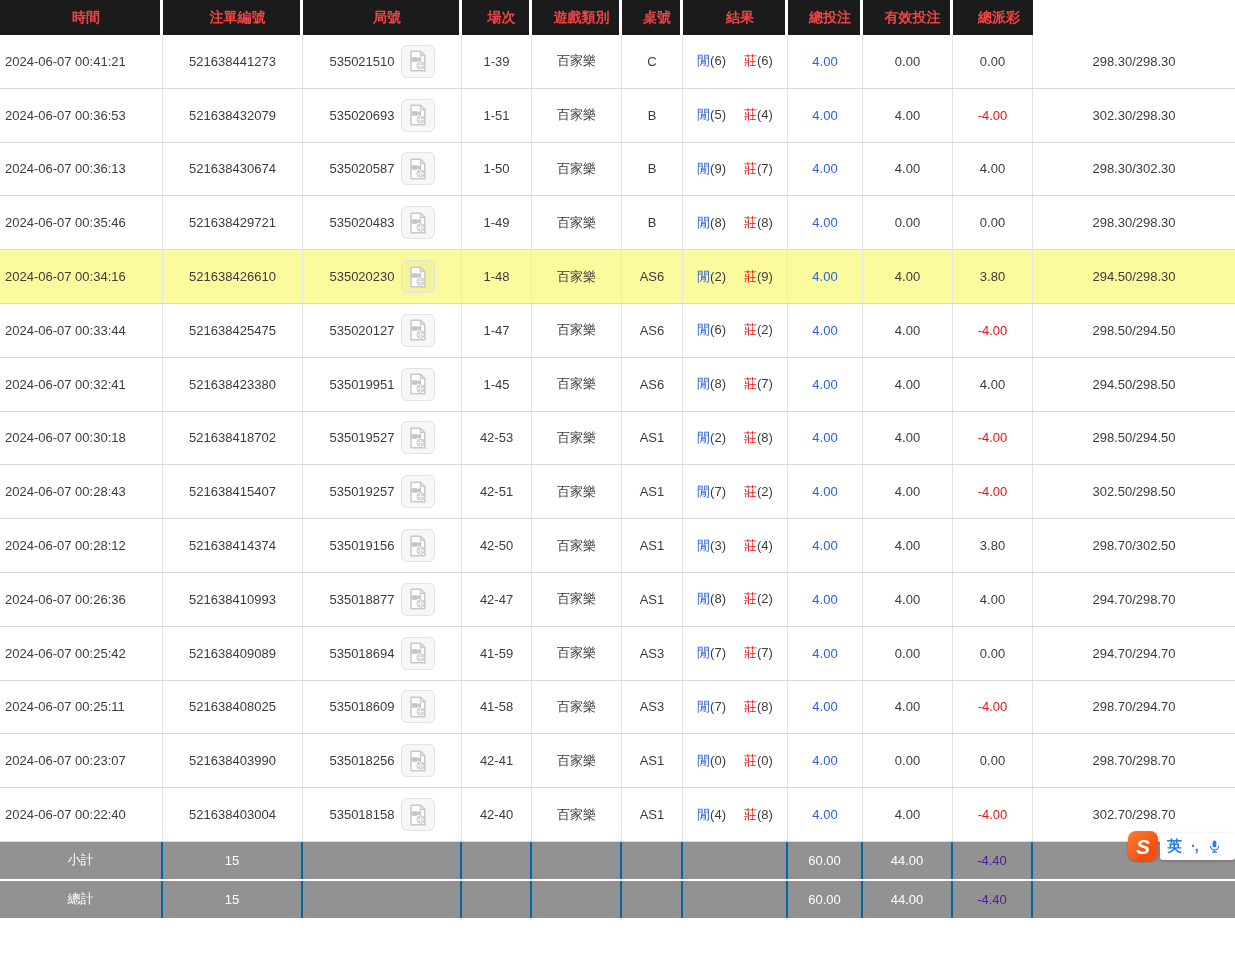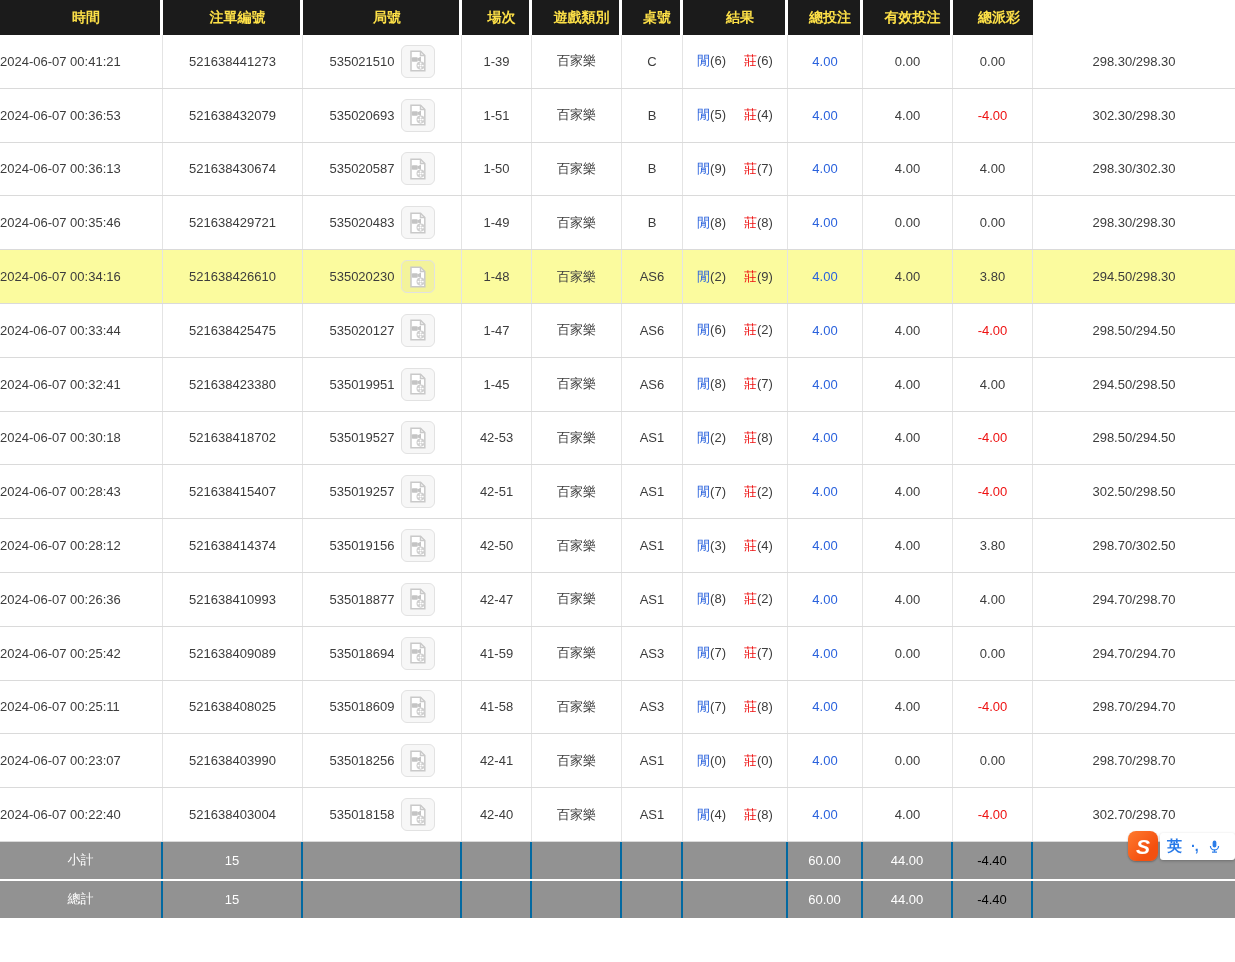--- a/index.html
+++ b/index.html
@@ -5,48 +5,48 @@
   * { box-sizing: border-box; margin: 0; padding: 0; }
   html,body { background:#fff; }
   body { font-family: "Liberation Sans", "DejaVu Sans", sans-serif; }
   .page { position:relative; width:1235px; height:962px; background:#fff; overflow:hidden; }
 
   
   .grid-row { display:grid; grid-template-columns:163px 140px 159px 70px 90px 61px 105px 75px 90px 80px 202px; width:1235px; }
 
   
   .thead { height:35px; }
-  .th { background:var(--header-bg,#1b1b1b); color:#fde047; font-size:14px; font-weight:bold;
+  .th { background:var(--header-bg,#1b1b1b); color:#ef4444; font-size:14px; font-weight:bold;
         display:flex; align-items:center; justify-content:center; height:35px;padding-left:12px; }
   .th:not(:last-child){ border-right:3px solid #fff; }
 
   
   .tr { height:53.8px; border-bottom:1px solid #dadada; background:#fff; }
   .tr.hl { background:var(--hl,#fbfb9e); }
   .td { display:flex; align-items:center; justify-content:center; font-size:13px; color:#3c3c3c; overflow:hidden; }
   .td:not(:last-child){ border-right:1px solid #e4e4e4; }
-  .c-time { justify-content:flex-start; }
+  .c-time { justify-content:flex-start; padding-left:5px; }
   .c-total { color:var(--blue,#2a62dd); }
   .c-payout.neg { color:var(--red,#ee1111); }
   .r-player { color:var(--blue,#2a62dd); }
   .r-banker { color:var(--red,#ee1111); margin-left:18px; }
   .r-score { color:#3c3c3c; }
 
   
   .c-round { gap:6px; }
   .video-btn { width:34px; height:33px; border:1px solid #e2e2e2; border-radius:6px;
                background:rgba(120,120,120,0.06); display:flex; align-items:center; justify-content:center; cursor:pointer; }
 
   
   .sr { height:37px; }
   .sr.first { margin-bottom:2px; }
   .sc { background:var(--summary-bg,#929292); color:#fff; font-size:13px;
         display:flex; align-items:center; justify-content:center; }
   .sc:not(:last-child){ border-right:2px solid #0369a1; }
-  .sc.neg { color:#000000; }
+  .sc.neg { color:#4c1d95; }
 
   
   .ime { position:absolute; left:1128px; top:831px; width:107px; height:30px; display:flex; align-items:center; z-index:5; }
   .ime-logo { width:30px; height:30px; border-radius:8px; flex:0 0 30px;
               background:linear-gradient(135deg,#ff7a2f 0%, var(--ime-orange,#f4500f) 70%);
               color:#fff; font-weight:900; font-style:italic; font-size:21px; line-height:1;
               display:flex; align-items:center; justify-content:center; box-shadow:0 1px 2px rgba(0,0,0,.3); cursor:pointer; }
   .ime-bar { flex:1; height:27px; margin-left:2px; background:#fff; border-radius:3px;
              box-shadow:0 1px 3px rgba(0,0,0,.25); display:flex; align-items:center; gap:9px; padding:0 7px; }
   .ime-mode { color:var(--ime-blue,#2779e8); font-weight:bold; font-size:15px; cursor:pointer; }

